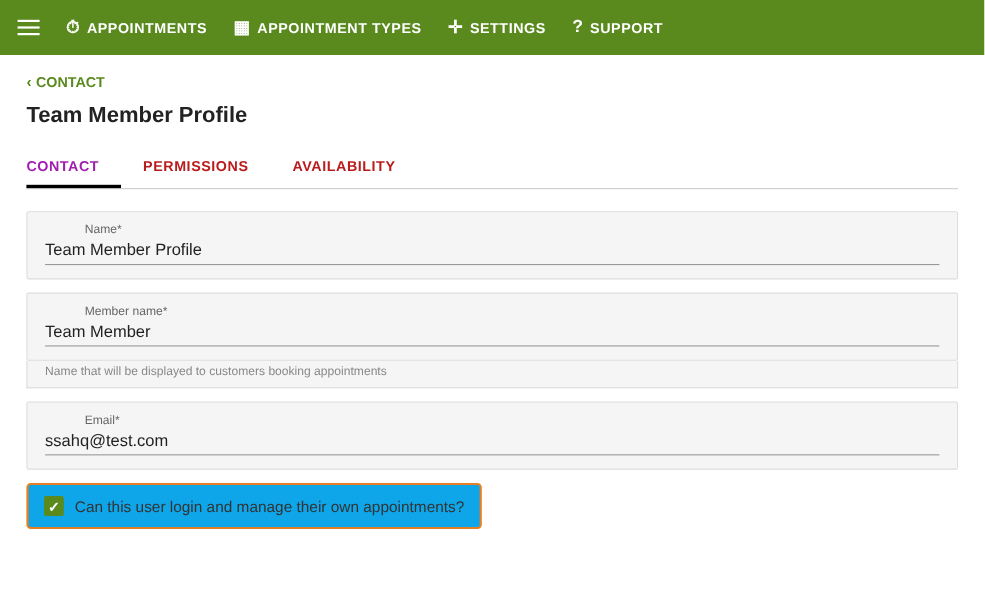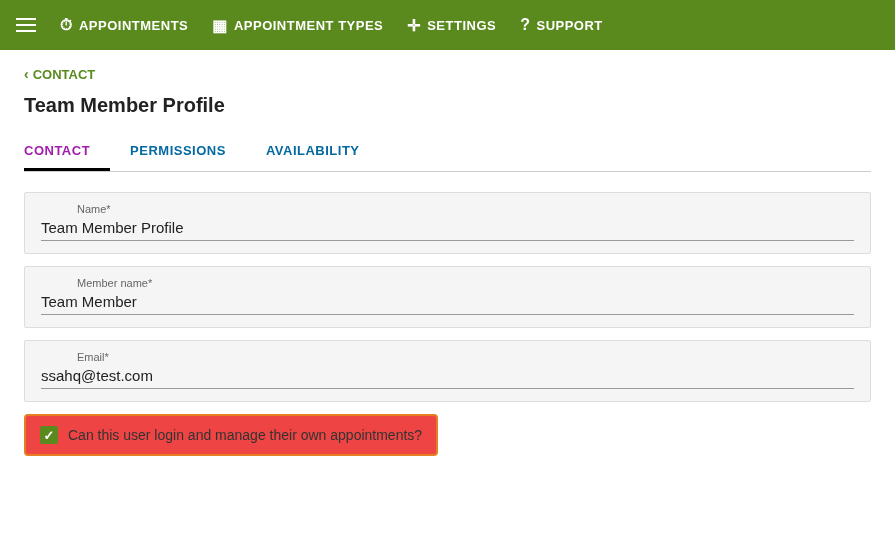--- a/index.html
+++ b/index.html
@@ -77,21 +77,21 @@
     .tabs {
       display: flex;
       gap: 0;
       border-bottom: 1px solid #ccc;
       margin-bottom: 20px;
     }
     .tab {
       padding: 10px 20px;
       font-size: 13px;
       font-weight: bold;
-      color: #0369a1;
+      color: #b91c1c;
       cursor: pointer;
       border-bottom: 3px solid transparent;
       text-transform: uppercase;
       letter-spacing: 0.5px;
     }
     .tab.active {
       color: #a21caf;
       border-bottom: 3px solid #000000;
     }
     .tab:first-child {
@@ -138,21 +138,21 @@
     }
 
     
     .checkbox-section {
       display: flex;
       align-items: center;
       gap: 10px;
       border: 2px solid #e67e22;
       border-radius: 4px;
       padding: 10px 14px;
-      background: #ef4444;
+      background: #0ea5e9;
       margin-top: 8px;
       width: fit-content;
     }
     .checkbox-icon {
       width: 18px;
       height: 18px;
       background: #5a8a1e;
       border-radius: 2px;
       display: flex;
       align-items: center;
@@ -216,20 +216,21 @@
 
   <div class="form-section">
     <div class="field-label">Name*</div>
     <input class="field-value" type="text" value="Team Member Profile" style="">
   </div>
 
   <div class="form-section">
     <div class="field-label">Member name*</div>
     <input class="field-value" type="text" value="Team Member" style="">
   </div>
+  <div class="field-hint">Name that will be displayed to customers booking appointments</div>
 
   <div class="form-section">
     <div class="field-label">Email*</div>
     <input class="field-value" type="email" value="ssahq@test.com" style="">
   </div>
 
   <div class="checkbox-section">
     <div class="checkbox-icon"></div>
     <span class="checkbox-label">Can this user login and manage their own appointments?</span>
   </div>

